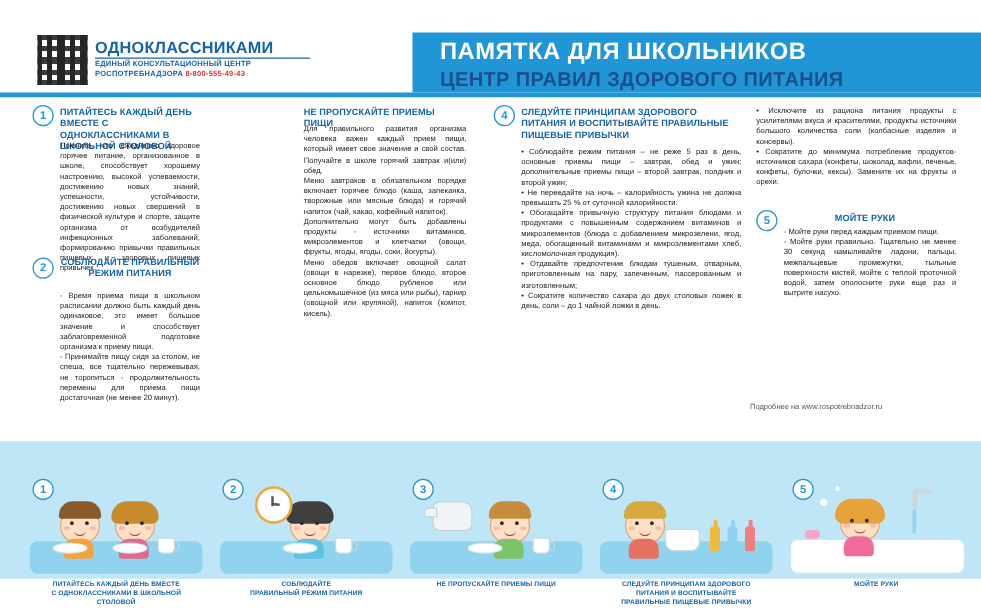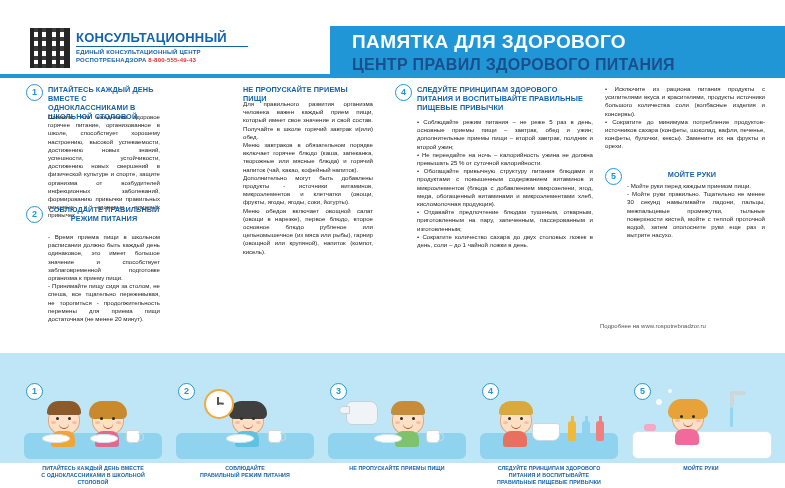--- a/index.html
+++ b/index.html
@@ -197,30 +197,30 @@
     position:absolute;border-radius:50%;background:#ffffff;opacity:.85;
   }
 </style>
 </head>
 <body>
 
 <div class="page">
 
   <div class="header">
     <div class="qr"></div>
-    <div class="brand">КОНСУЛЬТАЦИОННЫЙ</div>
+    <div class="brand">ОДНОКЛАССНИКАМИ</div>
     <div class="brand-rule"></div>
     <div class="brand-l1">ЕДИНЫЙ КОНСУЛЬТАЦИОННЫЙ ЦЕНТР</div>
     <div class="brand-l2">
       <span>РОСПОТРЕБНАДЗОРА</span>
       <span class="brand-phone">8-800-555-49-43</span>
     </div>
 
     <div class="hdr-blue"></div>
-    <div class="hdr-title">ПАМЯТКА ДЛЯ ЗДОРОВОГО</div>
+    <div class="hdr-title">ПАМЯТКА ДЛЯ ШКОЛЬНИКОВ</div>
     <div class="hdr-sub">ЦЕНТР ПРАВИЛ ЗДОРОВОГО ПИТАНИЯ</div>
   </div>
   <div class="hdr-strip"></div>
 
   <div class="body">
 
     <div class="col c1">
       <div class="num n1">1</div>
       <div class="ttl t1">ПИТАЙТЕСЬ КАЖДЫЙ ДЕНЬ ВМЕСТЕ С ОДНОКЛАССНИКАМИ В ШКОЛЬНОЙ СТОЛОВОЙ</div>
       <div class="txt p1" style="white-space:pre-line">Помните, что ежедневно здоровое горячее питание, организованное в школе, способствует хорошему настроению, высокой успеваемости, достижению новых знаний, успешности, устойчивости, достижению новых свершений в физической культуре и спорте, защите организма от возбудителей инфекционных заболеваний, формированию привычки правильных пищевых и здоровых пищевых привычек.</div>

